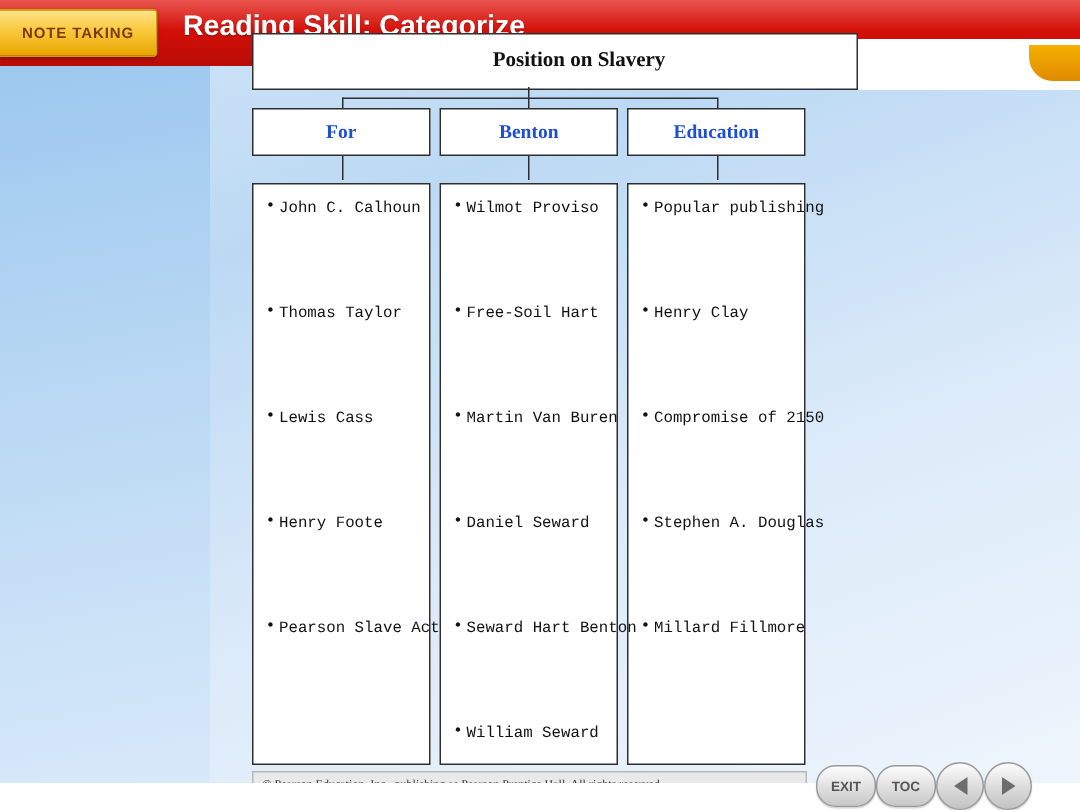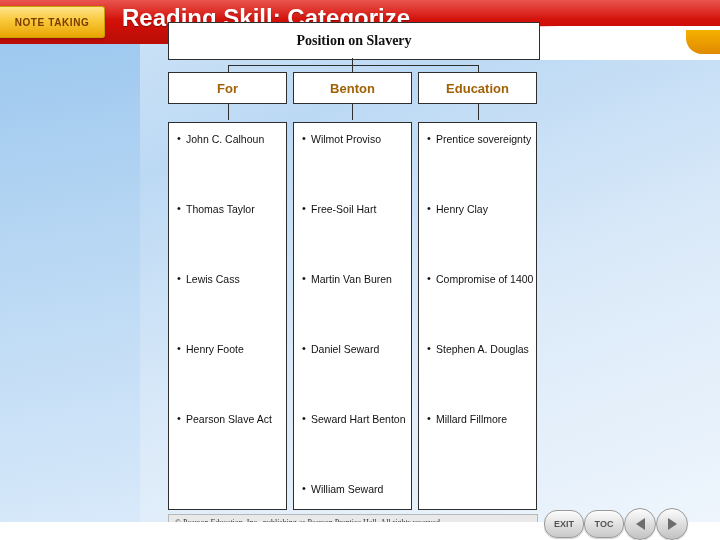--- a/index.html
+++ b/index.html
@@ -100,21 +100,21 @@
     font-size: 10px;
     font-weight: bold;
     color: #7a3b00;
     letter-spacing: 0.6px;
   }
 
   .header-title {
     position: absolute;
     left: 122px; top: 6px;
     width: 420px;
-    font-size: 24px;
+    font-size: 19px;
     font-weight: bold;
     color: #ffffff;
     line-height: 24px;
     text-shadow: 0 1px 1px rgba(0,0,0,0.35);
     white-space: nowrap;
     overflow: hidden;
   }
 
   
   .diagram {
@@ -125,20 +125,21 @@
   }
   .chart-title-box {
     position: absolute;
     left: 0; top: 0;
     width: 370px; height: 36px;
     background: #ffffff;
     border: 1px solid #2e2e2e;
     display: flex;
     align-items: center;
     justify-content: center;
+    padding-left: 32px;
   }
   .chart-title-text {
     font-family: "Liberation Serif", serif;
     font-size: 14px;
     font-weight: bold;
     color: #111;
   }
   .connector {
     position: absolute;
     background: #2e2e2e;
@@ -158,35 +159,35 @@
   }
   .col-head {
     height: 30px;
     background: #ffffff;
     border: 1px solid #2e2e2e;
     display: flex;
     align-items: center;
     justify-content: center;
   }
   .col-head-text {
-    font-family: Liberation Sans, sans-serif;
+    font-family: Liberation Serif, serif;
     font-size: 13px;
     font-weight: bold;
-    color: #a16207;
+    color: #1d4ed8;
   }
   .col-body {
     margin-top: 18px;
     height: 388px;
     background: #ffffff;
     border: 1px solid #2e2e2e;
     padding: 10px 6px 6px 8px;
     box-sizing: border-box;
   }
   .bullet-item {
-    font-family: Liberation Sans, sans-serif;
+    font-family: Liberation Mono, monospace;
     font-size: 10.5px;
     color: #111;
     line-height: 13px;
     margin-bottom: 57px;
     position: relative;
     padding-left: 9px;
     white-space: nowrap;
   }
   .bullet-item::before {
     content: "•";
@@ -318,23 +319,23 @@
           <div class="bullet-item">Seward Hart Benton</div>
           <div class="bullet-item">William Seward</div>
         </div>
       </div>
 
       <div class="column">
         <div class="col-head">
           <span class="col-head-text">Education</span>
         </div>
         <div class="col-body">
-          <div class="bullet-item">Prentice sovereignty</div>
+          <div class="bullet-item">Popular publishing</div>
           <div class="bullet-item">Henry Clay</div>
-          <div class="bullet-item">Compromise of 1400</div>
+          <div class="bullet-item">Compromise of 2150</div>
           <div class="bullet-item">Stephen A. Douglas</div>
           <div class="bullet-item">Millard Fillmore</div>
         </div>
       </div>
 
     </div>
 
     <div class="credit-bar">
       <span class="credit-text">© Pearson Education, Inc., publishing as Pearson Prentice Hall. All rights reserved.</span>
     </div>

